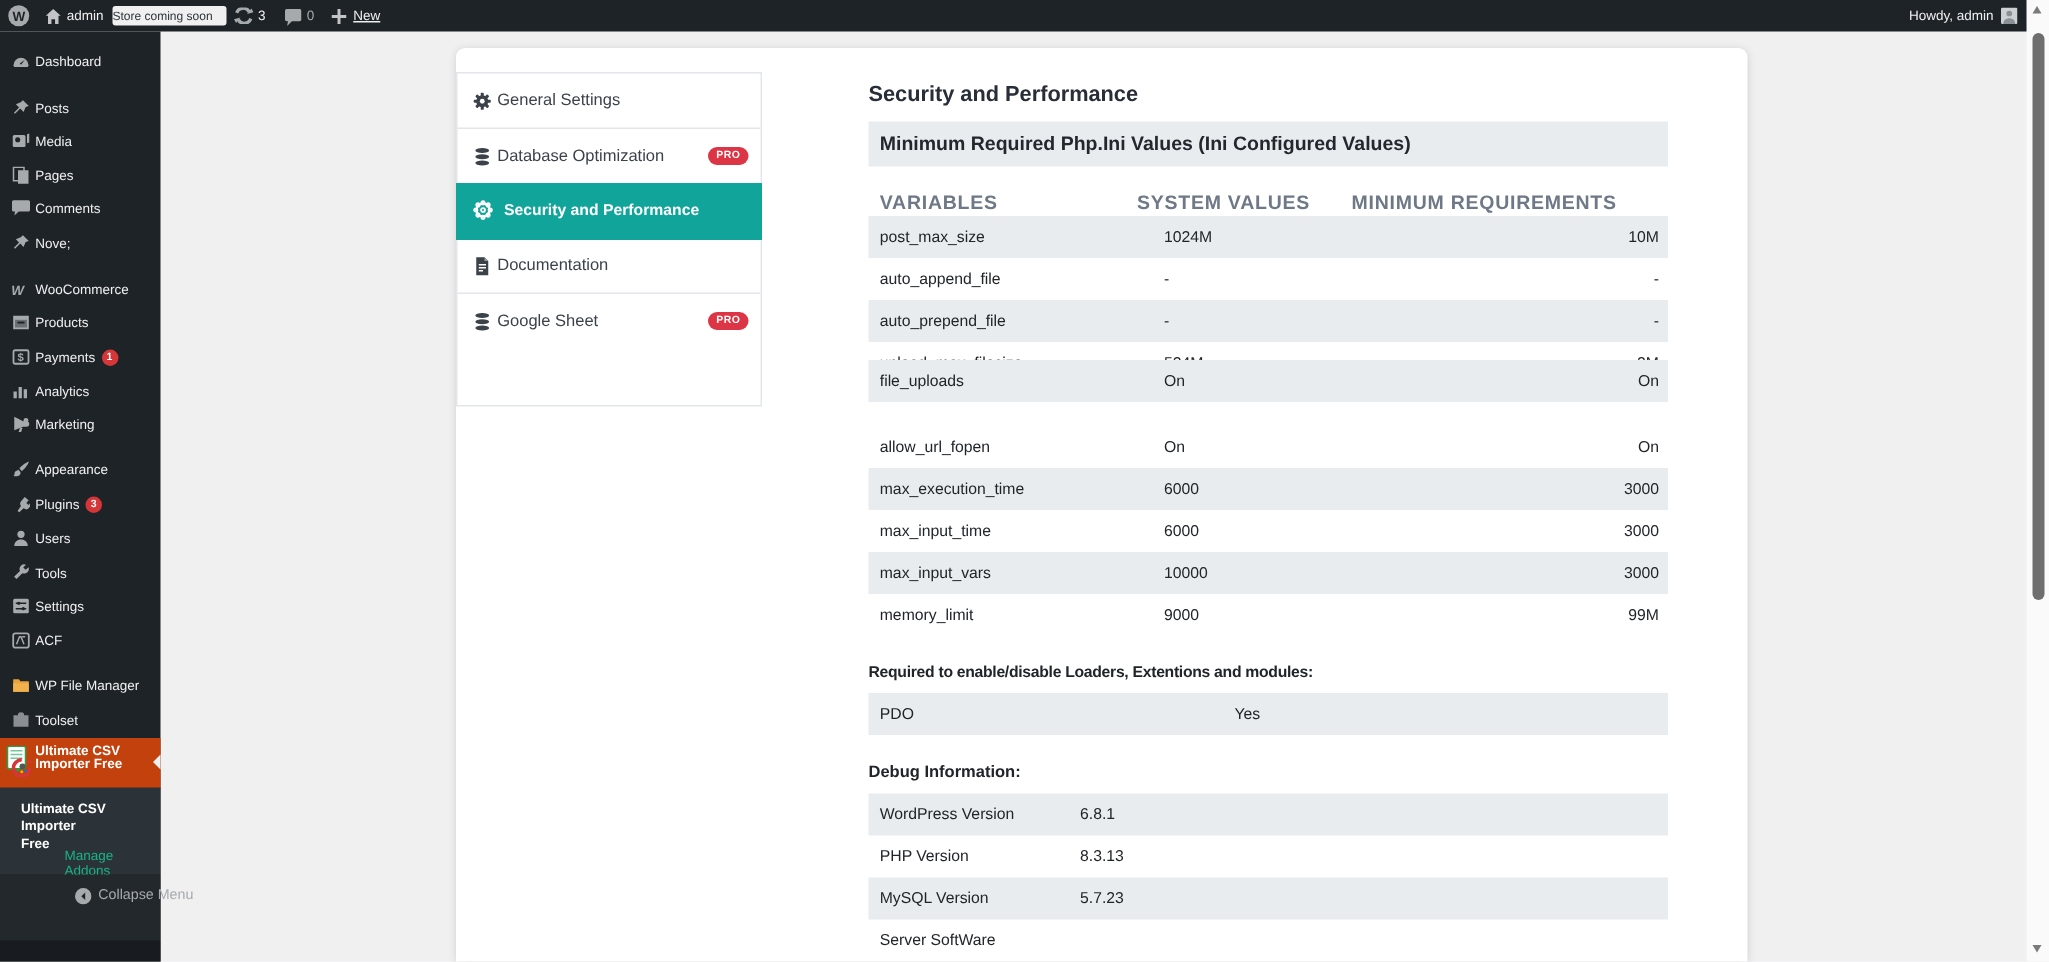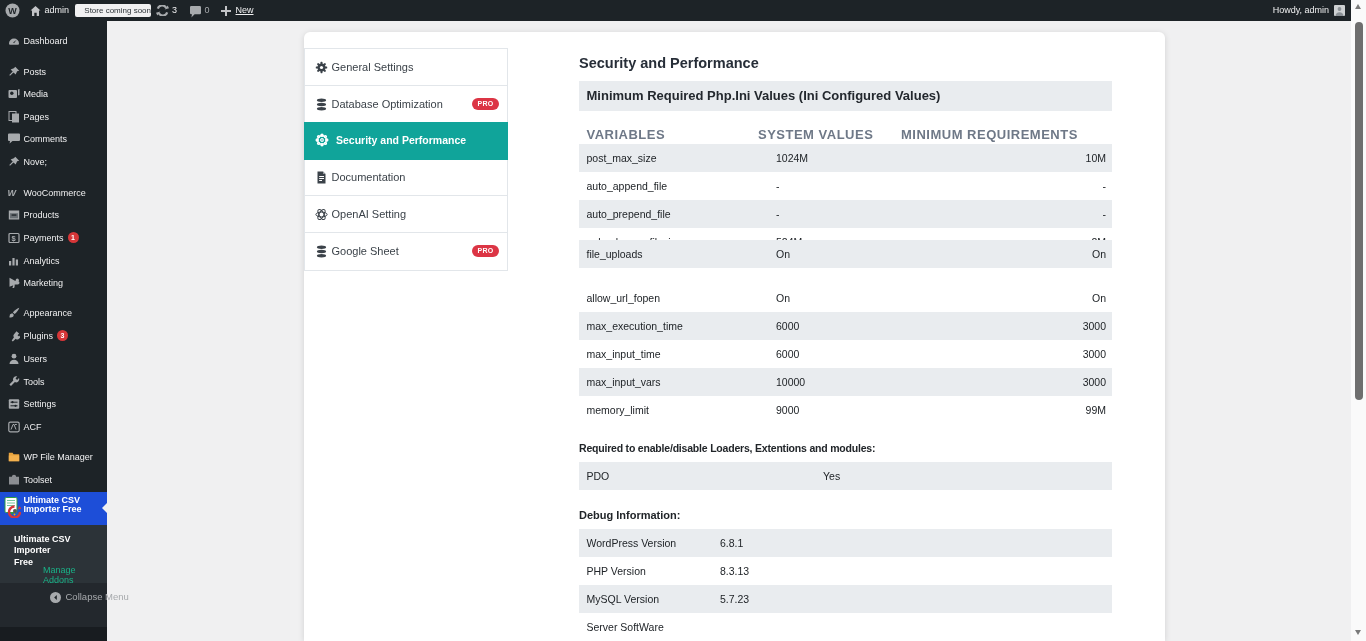--- a/index.html
+++ b/index.html
@@ -1,28 +1,28 @@
 <!DOCTYPE html>
 <html><head>
 <meta charset="utf-8">
 <style>
 * { margin:0; padding:0; box-sizing:border-box; }
 html,body { width:1366px; height:641px; overflow:hidden; font-family:"Liberation Sans", sans-serif; background:#f0f0f1; }
 .abs { position:absolute; }
 
 #adminbar { position:absolute; left:0; top:0; width:1351px; height:21px; background:#1d2327; color:#f0f0f1; font-size:9px; }
 #adminbar .it { position:absolute; top:0; height:21px; line-height:21px; white-space:nowrap; }
-#storebtn { position:absolute; left:75px; top:4px; width:76px; height:13px; background:#f0f0f1; color:#2c3338; border-radius:2px; font-size:8px; line-height:13px; text-align:right; }
+#storebtn { position:absolute; left:75px; top:4px; width:76px; height:13px; background:#f0f0f1; color:#2c3338; border-radius:2px; font-size:8px; line-height:13px; text-align:left; }
 
 #sidebar { position:absolute; left:0; top:21px; width:107px; height:620px; background:#1d2327; }
 .mi { position:absolute; left:0; width:92px; height:20px; }
 .mi .ic { position:absolute; left:8px; top:4px; width:12px; height:12px; }
 .mi .lb { position:absolute; left:23.5px; top:0; height:20px; line-height:20px; font-size:9px; color:#f0f0f1; white-space:nowrap; }
 .badge { display:inline-block; background:#d63638; color:#fff; border-radius:50%; width:11px; height:11px; line-height:11px; text-align:center; font-size:7px; vertical-align:1px; margin-left:4px; font-weight:bold; }
-#csvactive { position:absolute; left:0; top:470.5px; width:107px; height:34px; background:#1d4ed8; }
+#csvactive { position:absolute; left:0; top:470.5px; width:107px; height:34px; background:#c2410c; }
 #csvactive .t { position:absolute; left:23.5px; top:4px; font-size:9px; font-weight:bold; color:#fff; line-height:9.6px; }
 #csvarrow { position:absolute; left:102px; top:482px; width:0; height:0; border-top:5px solid transparent; border-bottom:5px solid transparent; border-right:5px solid #f0f0f1; }
 #submenu { position:absolute; left:0; top:503.5px; width:107px; height:58px; background:#2c3338; }
 #submenu .s1 { position:absolute; left:14px; top:9.5px; font-size:9px; font-weight:bold; color:#fff; line-height:11.4px; }
 #submenu .s2 { position:absolute; left:8px; top:40.5px; font-size:9px; color:#19b287;padding-left:35px; }
 #collapse { position:absolute; left:0; top:566px; width:107px; height:20px;margin-left:42px; }
 #collapse .lb { position:absolute; left:23.5px; line-height:20px; font-size:9.5px; color:#a7aaad; }
 
 #wrap { position:absolute; left:304px; top:32px; width:861px; height:609px; background:#fff; border-radius:6px 6px 0 0; box-shadow:0 1px 6px rgba(0,0,0,.13); }
 
@@ -309,30 +309,20 @@
         <path d="M2.5 0.5H8L10.5 3V12.5H2.5Z" fill="#3b4249"></path>
         <path d="M8 0.5L10.5 3H8Z" fill="#9aa0a6"></path>
         <g stroke="#fff" stroke-width="1">
           <path d="M4.2 5.5H9M4.2 7.5H9M4.2 9.5H7"></path>
         </g>
       </svg>
       <span class="nlb">Documentation</span>
     </div>
   <div class="nrow">
       <svg class="nic" viewBox="0 0 13 13">
-        <g fill="none" stroke="#3b4249" stroke-width="1">
-          <ellipse cx="6.5" cy="6.5" rx="5.6" ry="2.4"></ellipse>
-          <ellipse cx="6.5" cy="6.5" rx="5.6" ry="2.4" transform="rotate(60 6.5 6.5)"></ellipse>
-          <ellipse cx="6.5" cy="6.5" rx="5.6" ry="2.4" transform="rotate(120 6.5 6.5)"></ellipse>
-        </g>
-      </svg>
-      <span class="nlb">OpenAI Setting</span>
-    </div>
-  <div class="nrow">
-      <svg class="nic" viewBox="0 0 13 13">
         <g fill="#3b4249">
           <ellipse cx="6.5" cy="2.3" rx="4.6" ry="1.7"></ellipse>
           <ellipse cx="6.5" cy="6.5" rx="4.6" ry="1.7"></ellipse>
           <ellipse cx="6.5" cy="10.7" rx="4.6" ry="1.7"></ellipse>
         </g>
       </svg>
       <span class="nlb">Google Sheet</span>
       <span class="pro">PRO</span>
     </div>
 </div>

